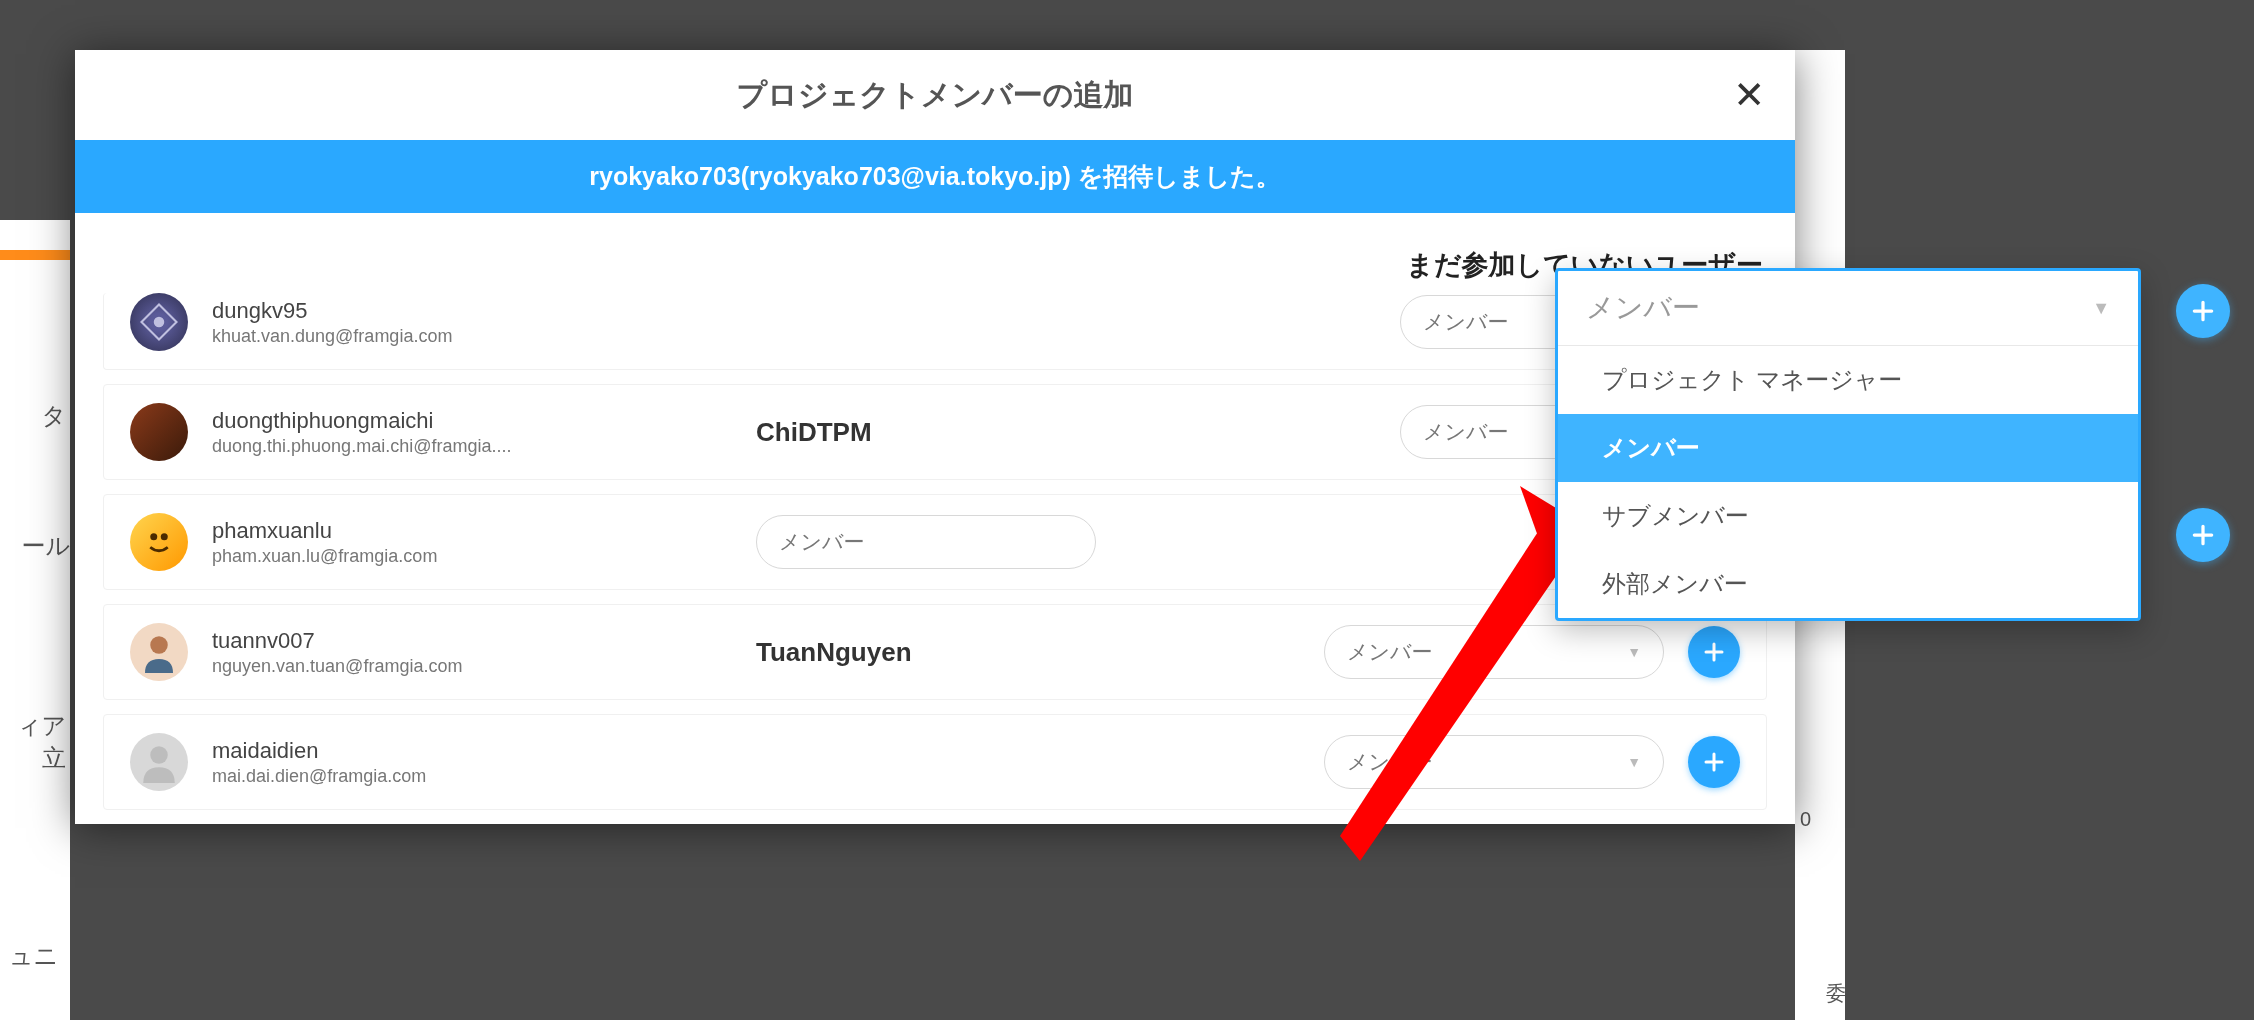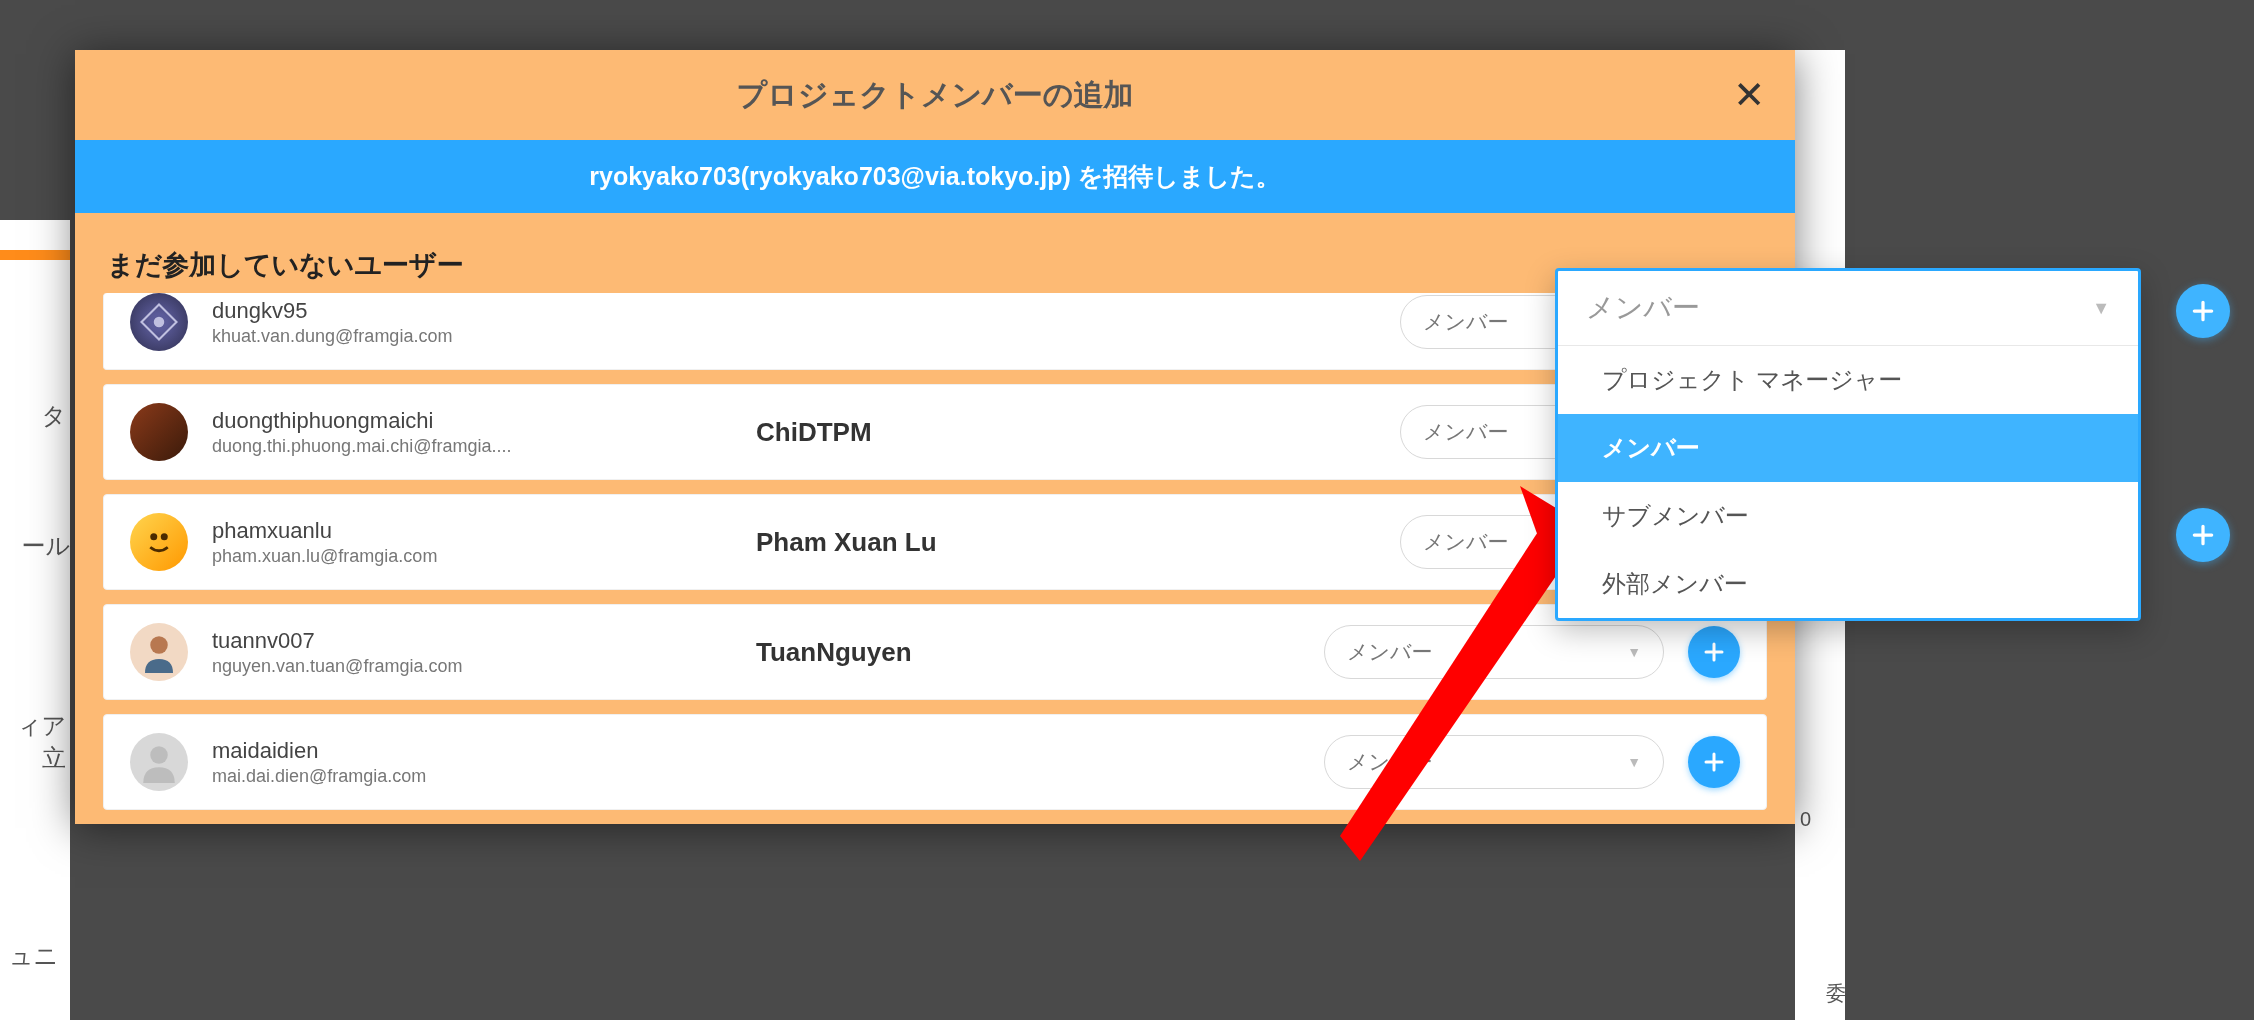--- a/index.html
+++ b/index.html
@@ -35,21 +35,21 @@
       top: 220px;
       bottom: 0;
       width: 70px;
       background: #fff;
     }
     .modal {
       position: absolute;
       left: 75px;
       top: 50px;
       width: 1720px;
-      background: #fdba74;
+      background: #ffffff;
       box-shadow: 0 4px 40px rgba(0,0,0,0.5);
       z-index: 10;
       overflow: hidden;
     }
     .modal-header {
       display: flex;
       align-items: center;
       justify-content: center;
       height: 90px;
       position: relative;
@@ -75,20 +75,21 @@
       text-align: center;
       font-size: 25px;
       font-weight: 700;
       padding: 20px 10px;
     }
     .section-title {
       font-size: 27px;
       font-weight: 700;
       color: #222;
       padding: 34px 32px 20px;
+      text-align: right;
     }
     .user-list {
       padding: 0 28px 0;
     }
     .user-row {
       display: flex;
       align-items: center;
       background: #fff;
       border: 1px solid #f0f0f0;
       border-radius: 4px;
@@ -314,21 +315,20 @@
         <svg viewBox="0 0 24 24">
             <circle cx="9" cy="9" r="2" fill="#4b2b00"></circle>
             <circle cx="15" cy="9" r="2" fill="#4b2b00"></circle>
             <path d="M7 15 Q12 19 17 15" stroke="#4b2b00" stroke-width="1.6" fill="none"></path>
           </svg>
       </div>
       <div class="user-info">
         <div class="username">phamxuanlu</div>
         <div class="useremail">pham.xuan.lu@framgia.com</div>
       </div>
-      <div class="user-display">Pham Xuan Lu</div>
       <div class="role-select">
         <span>メンバー</span>
       </div>
     </div>
 
     <div class="user-row">
       <div class="avatar av4">
         <svg viewBox="0 0 24 24">
             <circle cx="12" cy="8" r="5" fill="#b87850"></circle>
             <path d="M4 24 Q4 16 12 16 Q20 16 20 24 Z" fill="#4a6b8a"></path>

